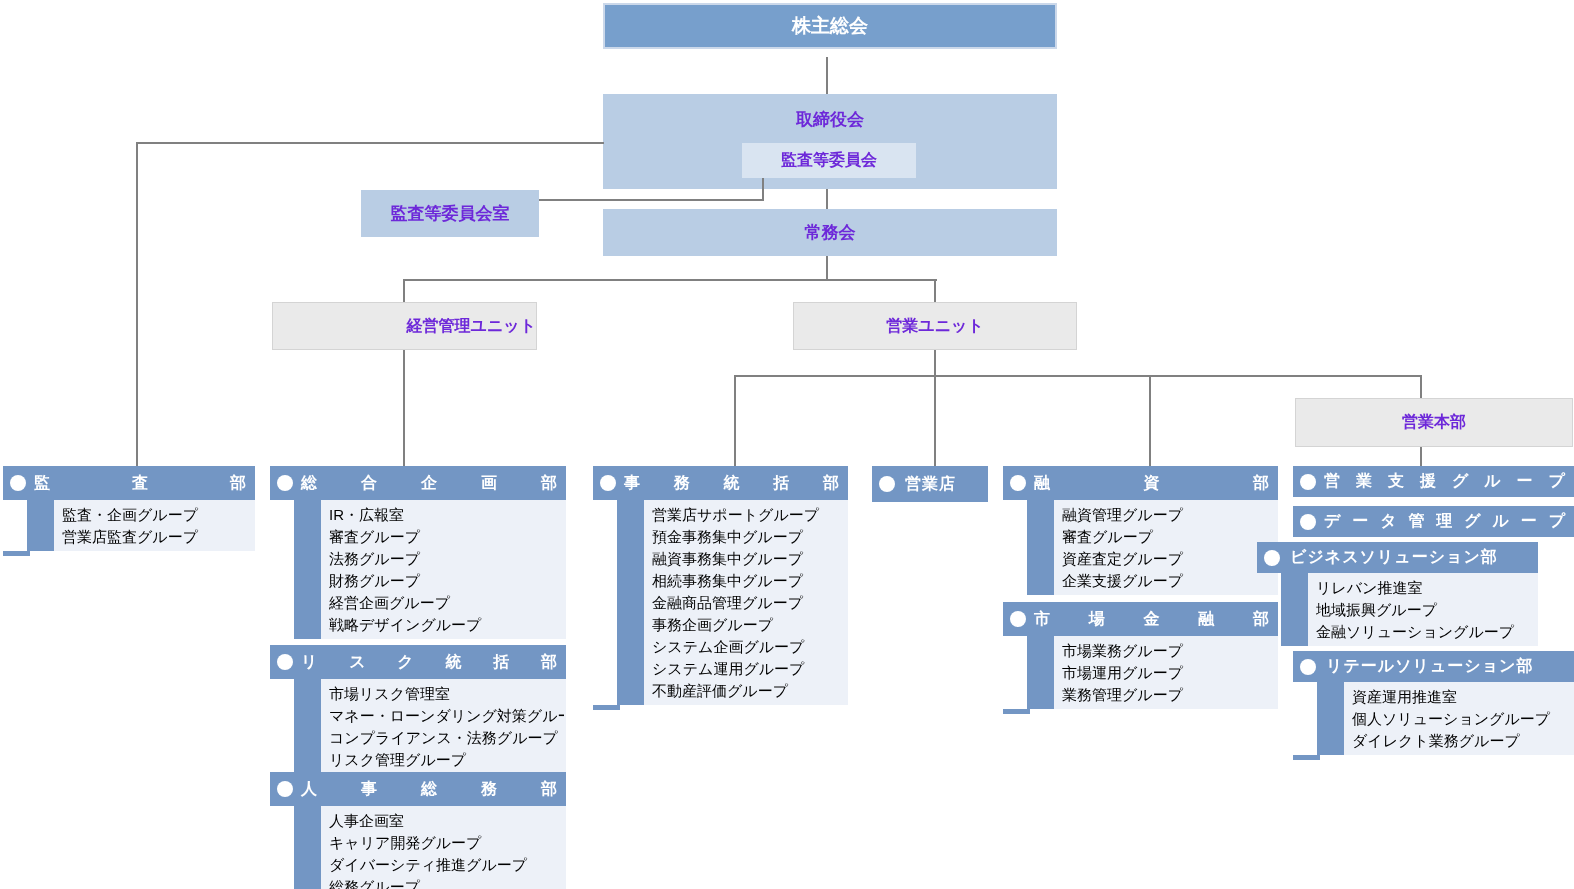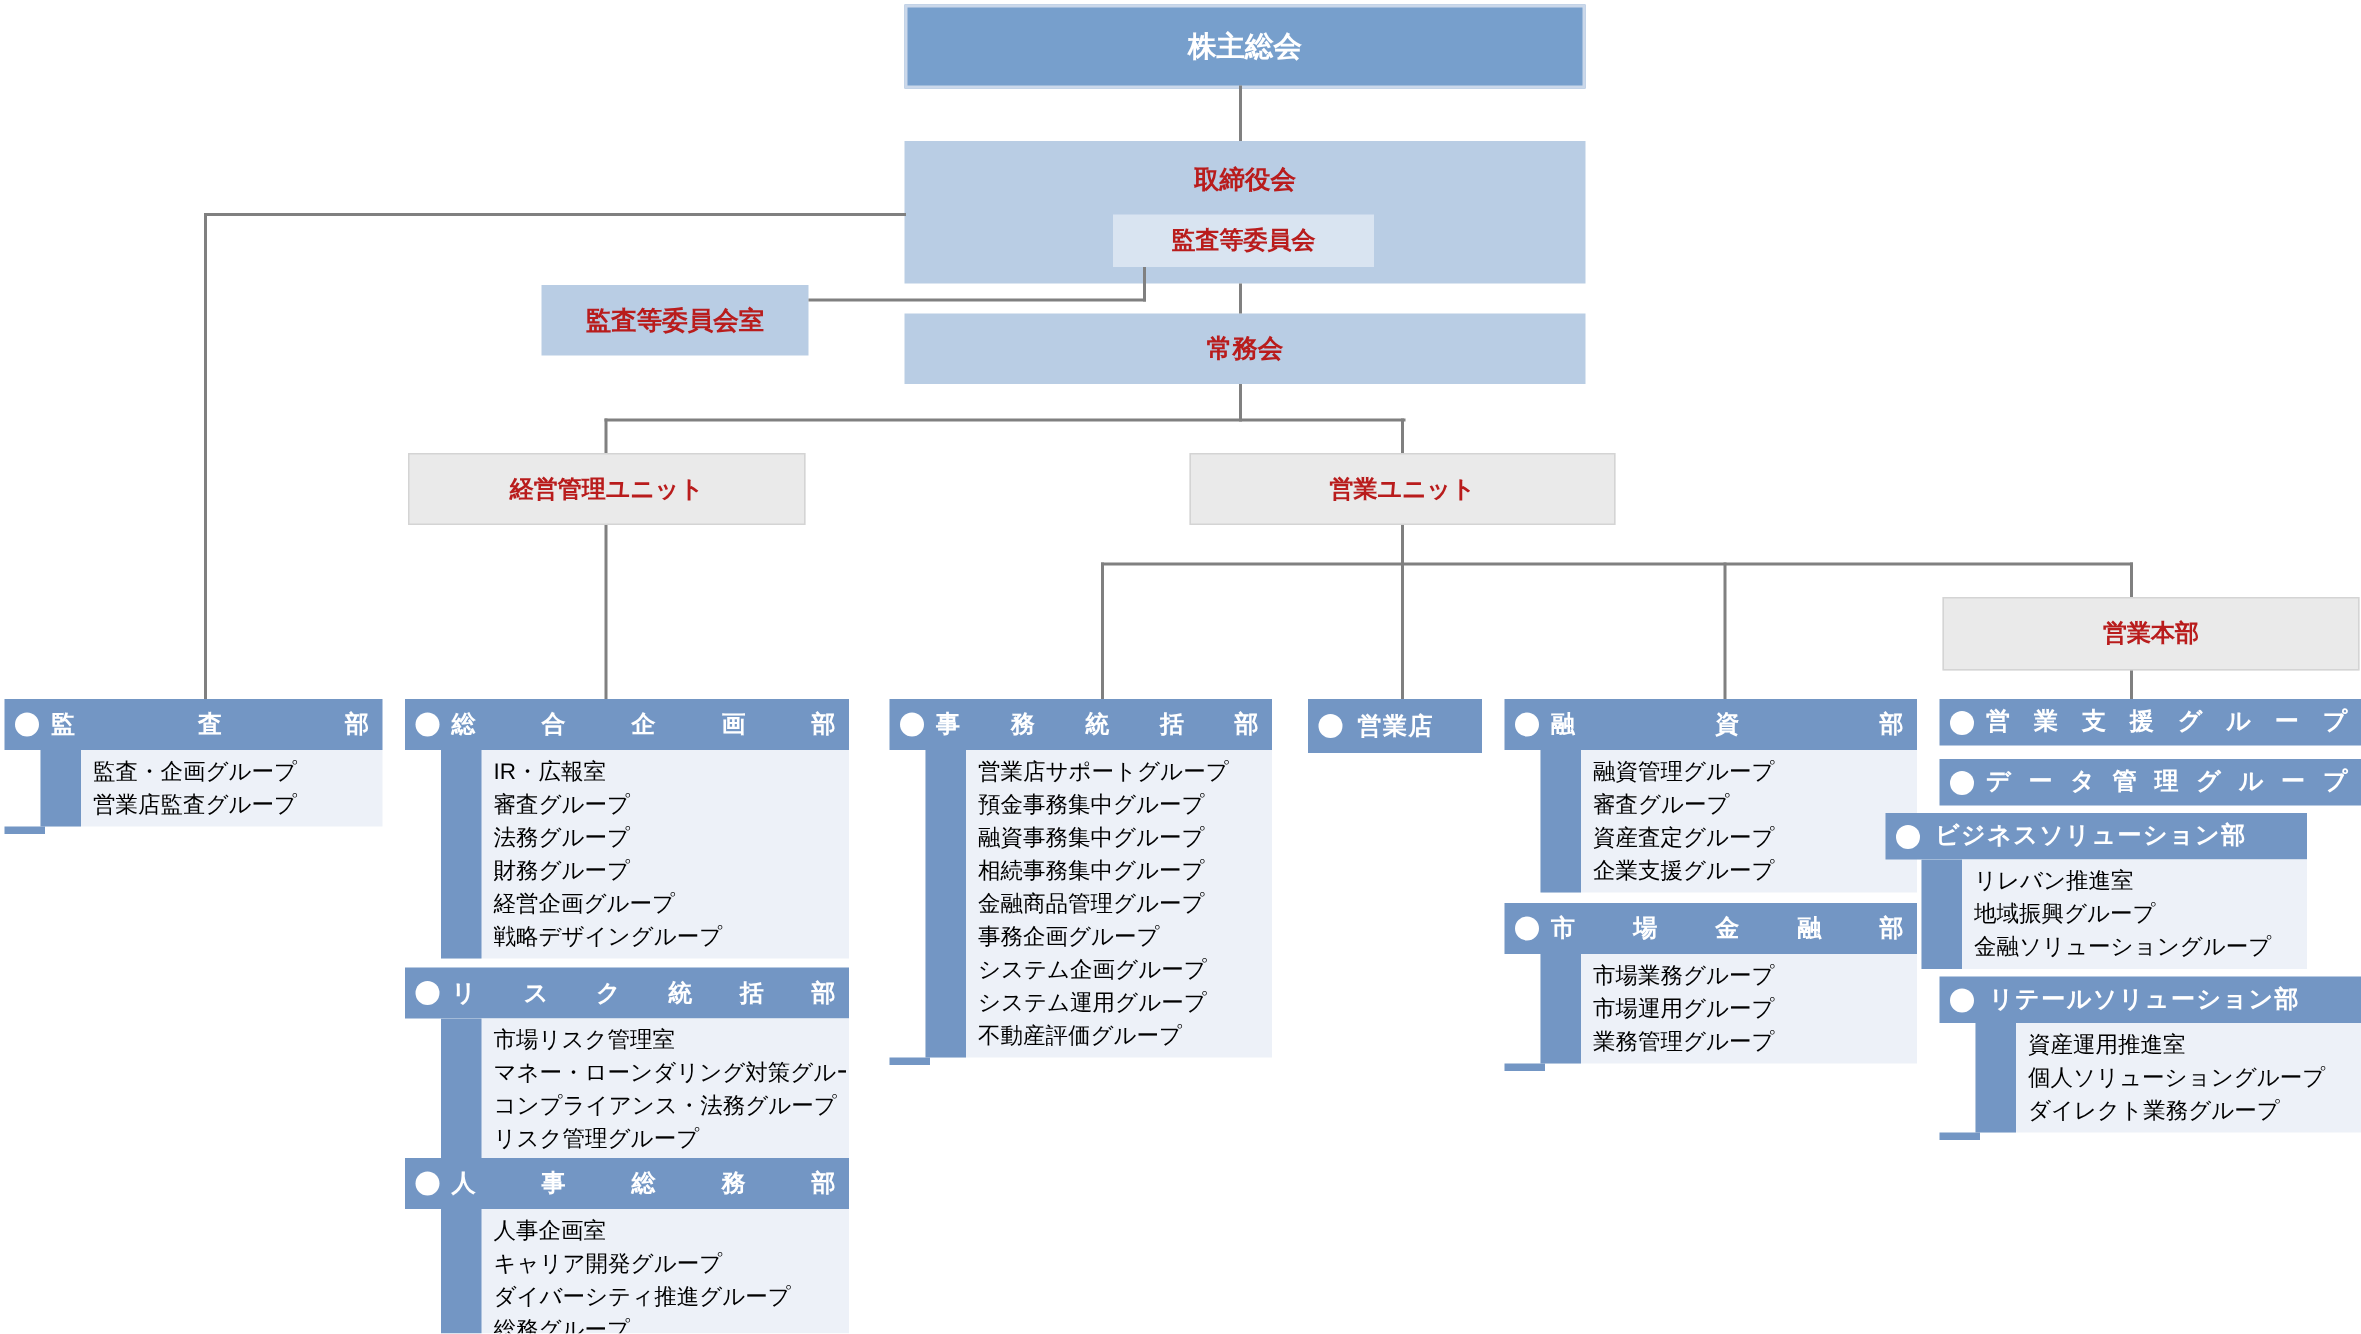--- a/index.html
+++ b/index.html
@@ -4,21 +4,21 @@
 <style>
   html,body{margin:0;padding:0;background:#fff;}
   body{font-family:"Liberation Sans",sans-serif;}
   .canvas{position:relative;width:1574px;height:889px;background:#fff;overflow:hidden;}
 
   .line{position:absolute;background:var(--line-gray);}
   .line.v{width:2px;}
   .line.h{height:2px;}
 
   .box{position:absolute;display:flex;align-items:center;justify-content:center;
-       font-weight:bold;color:#b91c1c;box-sizing:border-box;white-space:nowrap;}
+       font-weight:bold;color:#6d28d9;box-sizing:border-box;white-space:nowrap;}
   .top-box{background:var(--top-blue);color:#fff;font-size:19px;border:2px solid var(--top-border);}
   .lblue{background:var(--light-blue);font-size:17px;}
   .pale{background:var(--pale-blue);font-size:16px;}
   .board{align-items:flex-start;padding-top:14px;}
   .unit{background:var(--unit-gray);border:1px solid var(--unit-border);font-size:16px;}
 
   .dept{position:absolute;box-sizing:border-box;}
   .dept-header{background:var(--header-blue);height:34px;display:flex;align-items:center;
                color:#fff;font-weight:bold;font-size:16px;box-sizing:border-box;}
   .dept.compact .dept-header{height:31px;}
@@ -29,37 +29,37 @@
   .dept-body{background:var(--body-bg);border-left:27px solid var(--header-blue);
              box-sizing:border-box;padding:4px 2px 3px 8px;margin-left:24px;}
   .dept-item{height:22px;line-height:22px;font-size:15px;color:#000;white-space:nowrap;overflow:hidden;}
   .tail{width:27px;height:5px;background:var(--header-blue);}
 </style>
 </head>
 <body>
 
 <div class="canvas">
 
-  <div class="box top-box" style="left:603px;top:3px;width:454px;height:56px;">
+  <div class="box top-box" style="left:603px;top:3px;width:454px;height:46px;">
     <span>株主総会</span>
   </div>
   <div class="box lblue board" style="left:603px;top:94px;width:454px;height:95px;">
     <span>取締役会</span>
   </div>
   <div class="box pale" style="left:742px;top:143px;width:174px;height:35px;">
     <span>監査等委員会</span>
   </div>
   <div class="box lblue" style="left:361px;top:190px;width:178px;height:47px;">
     <span>監査等委員会室</span>
   </div>
   <div class="box lblue" style="left:603px;top:209px;width:454px;height:47px;">
     <span>常務会</span>
   </div>
 
-  <div class="box unit" style="left:272px;top:302px;width:265px;height:48px;">
+  <div class="box unit" style="left:272px;top:302px;width:265px;height:48px;justify-content:flex-end;">
     <span>経営管理ユニット</span>
   </div>
   <div class="box unit" style="left:793px;top:302px;width:284px;height:48px;">
     <span>営業ユニット</span>
   </div>
   <div class="box unit" style="left:1295px;top:398px;width:278px;height:49px;">
     <span>営業本部</span>
   </div>
 
   <div class="dept" style="left:3px;top:466px;width:252px;">

